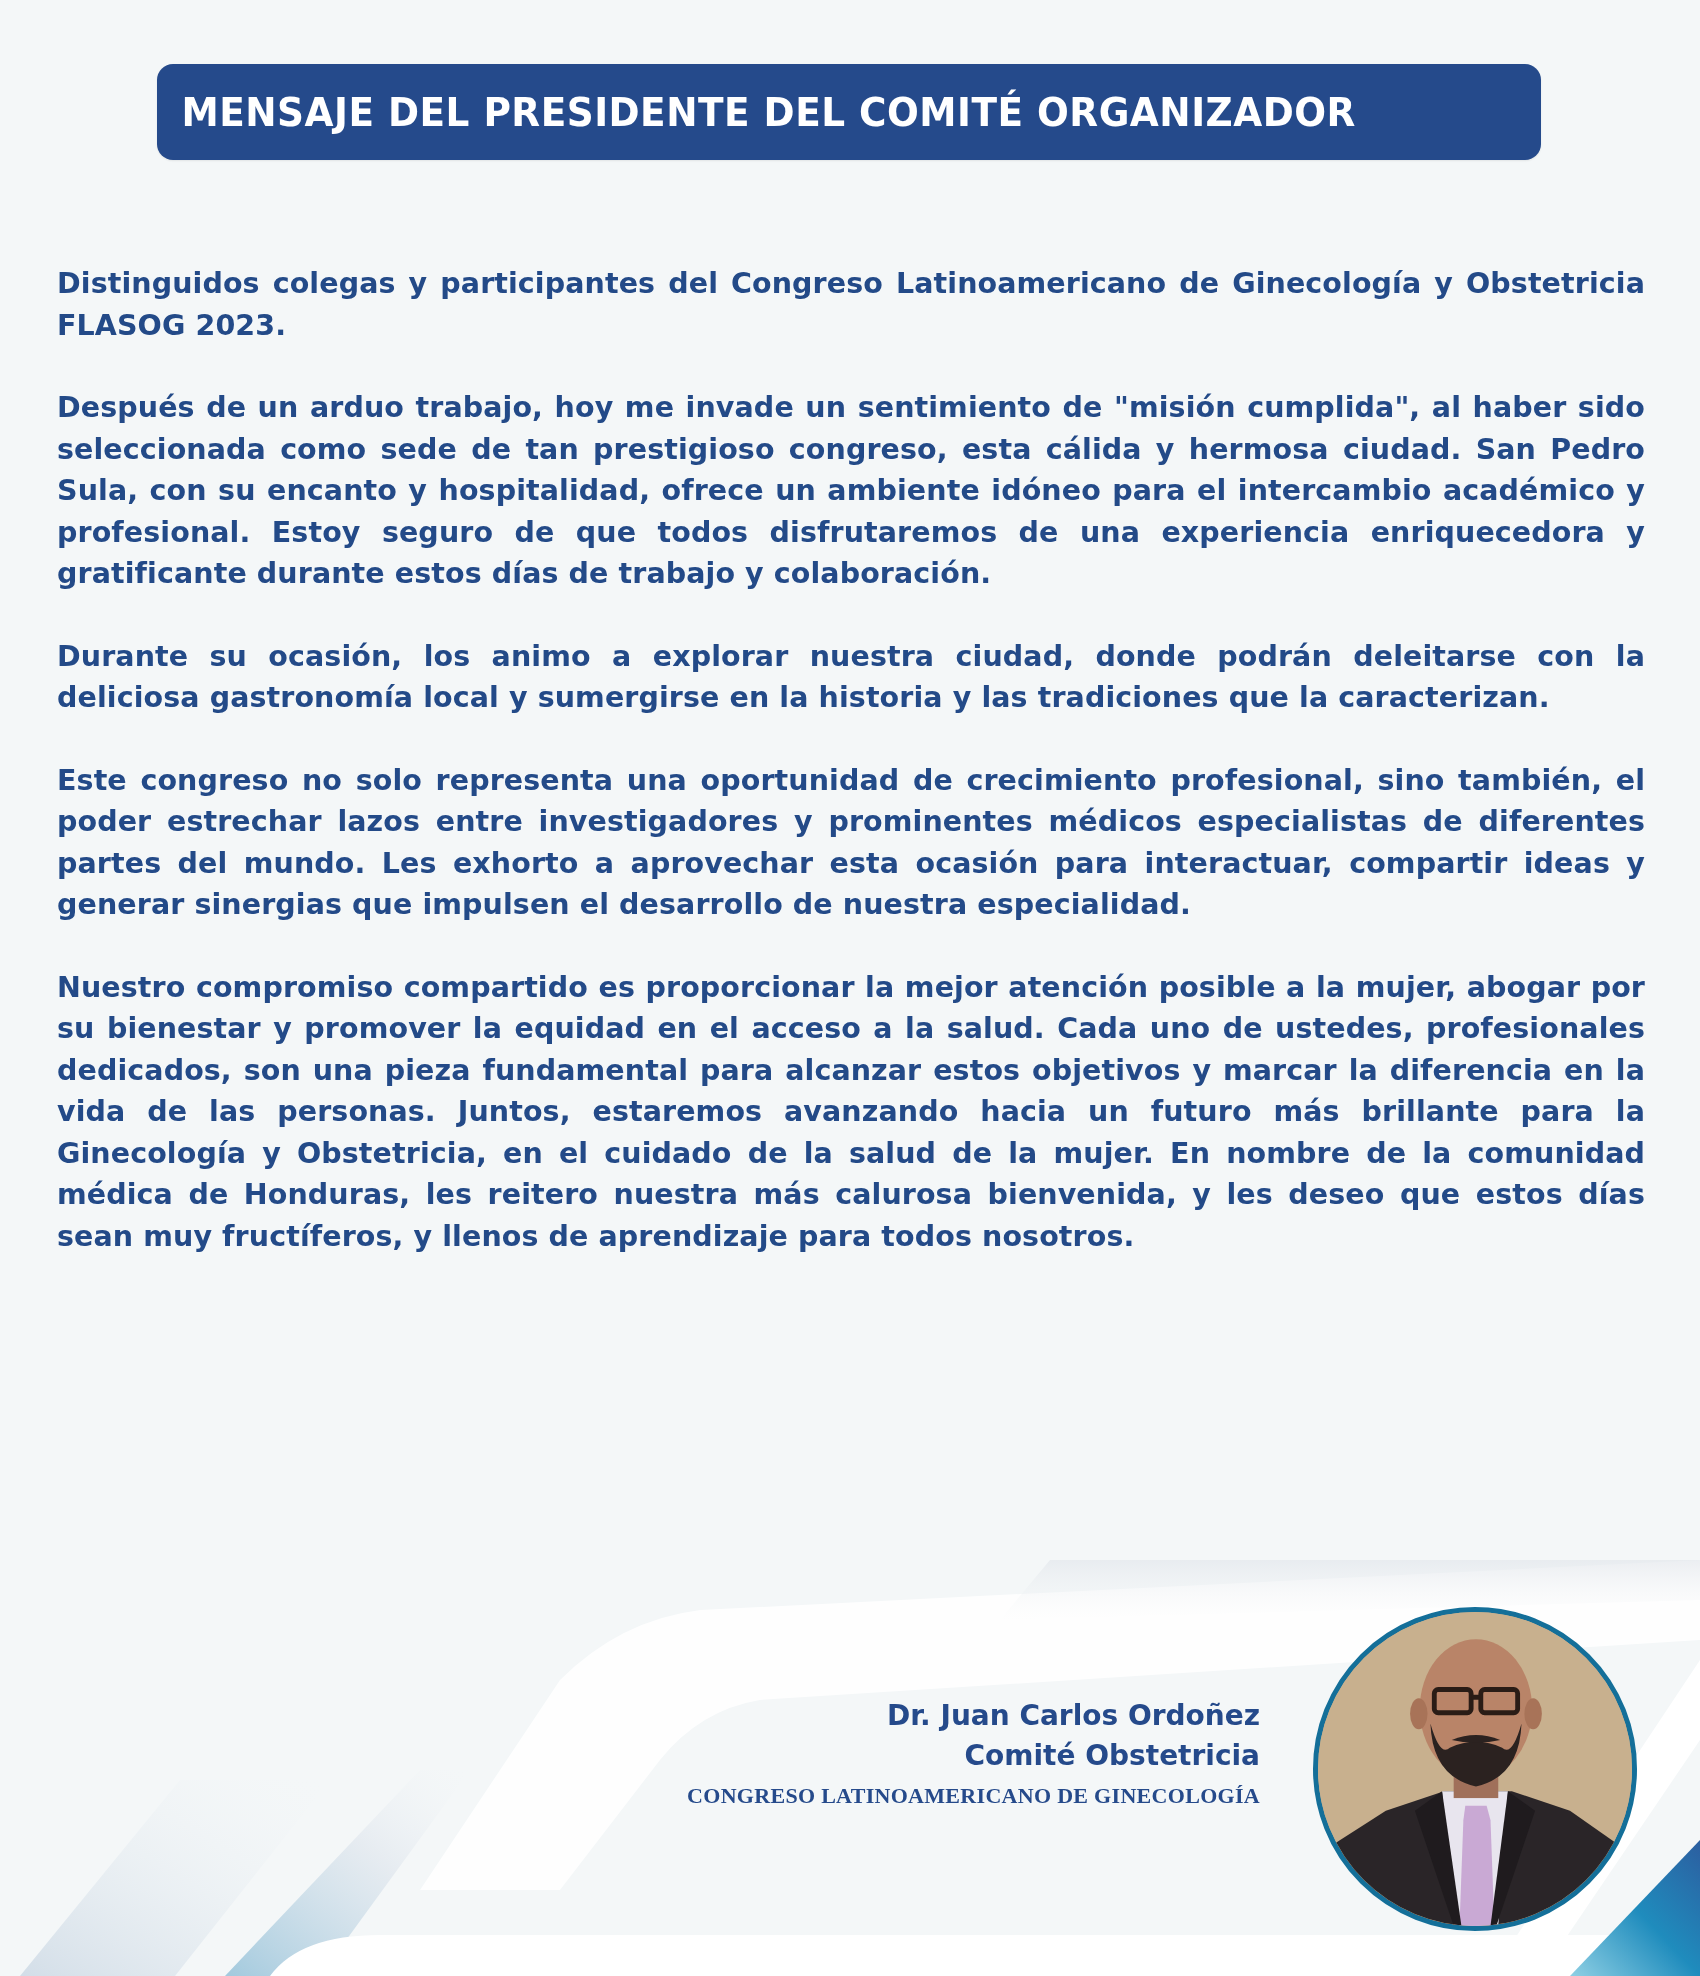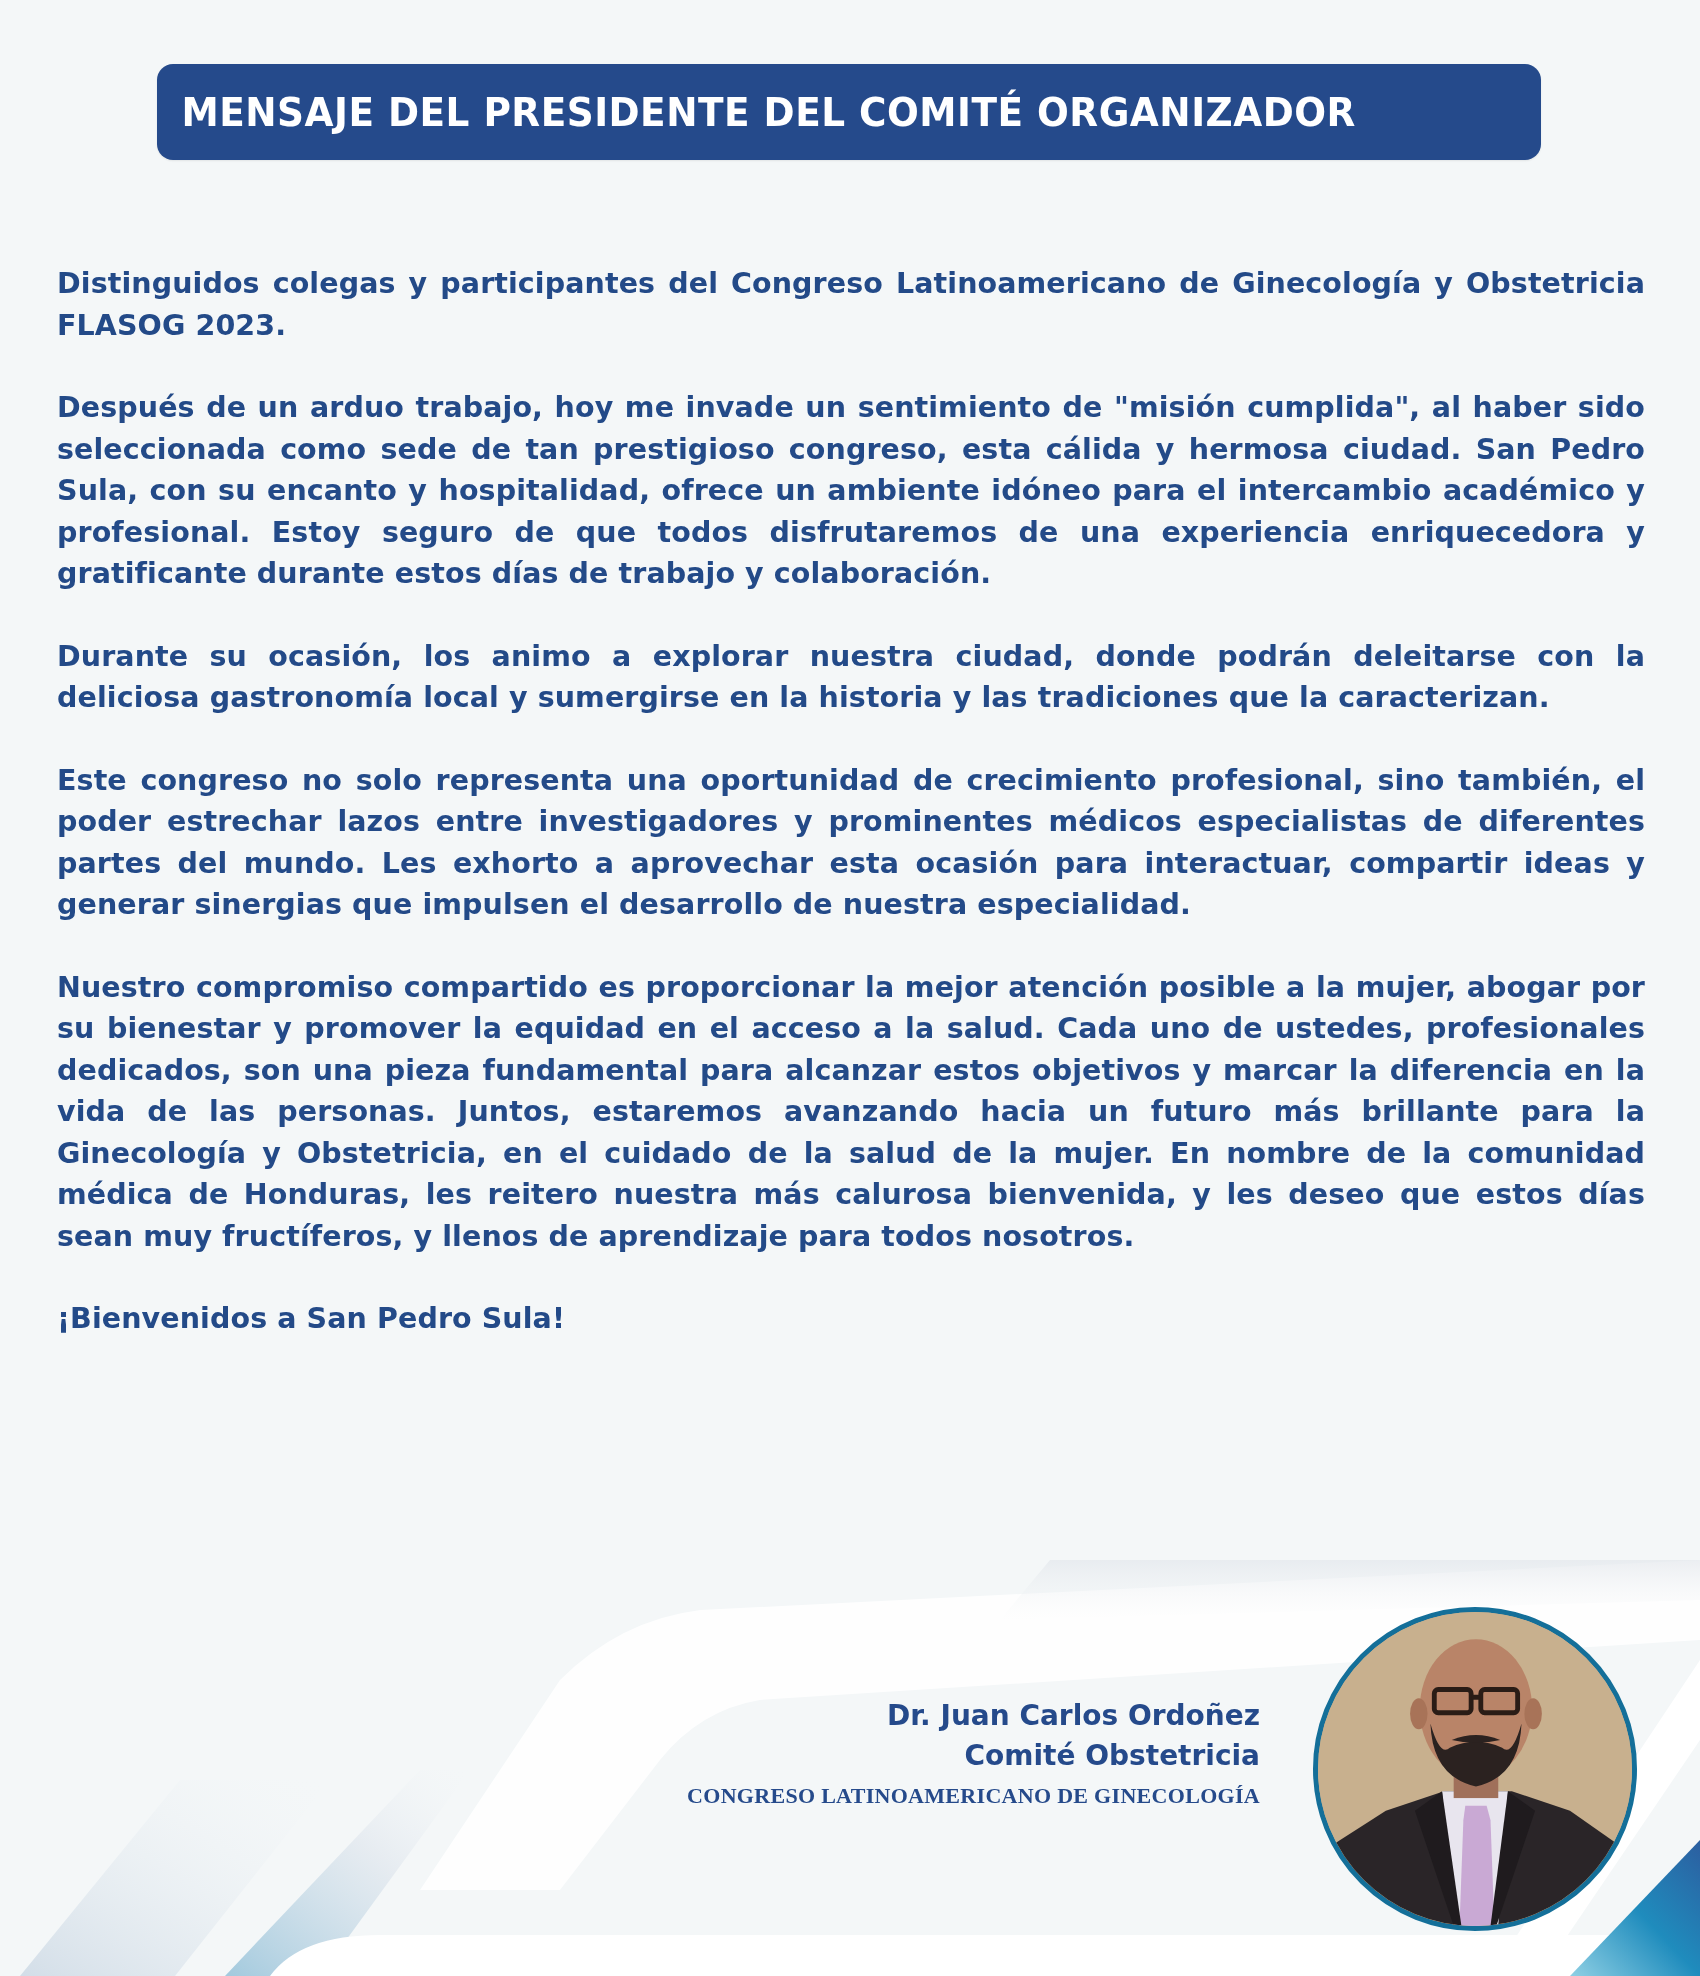--- a/index.html
+++ b/index.html
@@ -151,21 +151,20 @@
 <div class="title-banner">
   <h1>MENSAJE DEL PRESIDENTE DEL COMITÉ ORGANIZADOR</h1>
 </div>
 
 <div class="letter-body">
   <p>Distinguidos colegas y participantes del Congreso Latinoamericano de Ginecología y Obstetricia FLASOG 2023.</p>
   <p>Después de un arduo trabajo, hoy me invade un sentimiento de "misión cumplida", al haber sido seleccionada como sede de tan prestigioso congreso, esta cálida y hermosa ciudad. San Pedro Sula, con su encanto y hospitalidad, ofrece un ambiente idóneo para el intercambio académico y profesional. Estoy seguro de que todos disfrutaremos de una experiencia enriquecedora y gratificante durante estos días de trabajo y colaboración.</p>
   <p>Durante su ocasión, los animo a explorar nuestra ciudad, donde podrán deleitarse con la deliciosa gastronomía local y sumergirse en la historia y las tradiciones que la caracterizan.</p>
   <p>Este congreso no solo representa una oportunidad de crecimiento profesional, sino también, el poder estrechar lazos entre investigadores y prominentes médicos especialistas de diferentes partes del mundo. Les exhorto a aprovechar esta ocasión para interactuar, compartir ideas y generar sinergias que impulsen el desarrollo de nuestra especialidad.</p>
   <p>Nuestro compromiso compartido es proporcionar la mejor atención posible a la mujer, abogar por su bienestar y promover la equidad en el acceso a la salud. Cada uno de ustedes, profesionales dedicados, son una pieza fundamental para alcanzar estos objetivos y marcar la diferencia en la vida de las personas. Juntos, estaremos avanzando hacia un futuro más brillante para la Ginecología y Obstetricia, en el cuidado de la salud de la mujer. En nombre de la comunidad médica de Honduras, les reitero nuestra más calurosa bienvenida, y les deseo que estos días sean muy fructíferos, y llenos de aprendizaje para todos nosotros.</p>
-  <p class="closing">¡Bienvenidos a San Pedro Sula!</p>
 </div>
 
 <div class="signature">
   <div class="sig-name">Dr. Juan Carlos Ordoñez</div>
   <div class="sig-role">Comité Obstetricia</div>
   <div class="sig-org1">CONGRESO LATINOAMERICANO DE GINECOLOGÍA</div>
 </div>
 
 <div class="portrait" title="Dr. Juan Carlos Ordoñez portrait">
   <svg viewBox="0 0 324 324">

